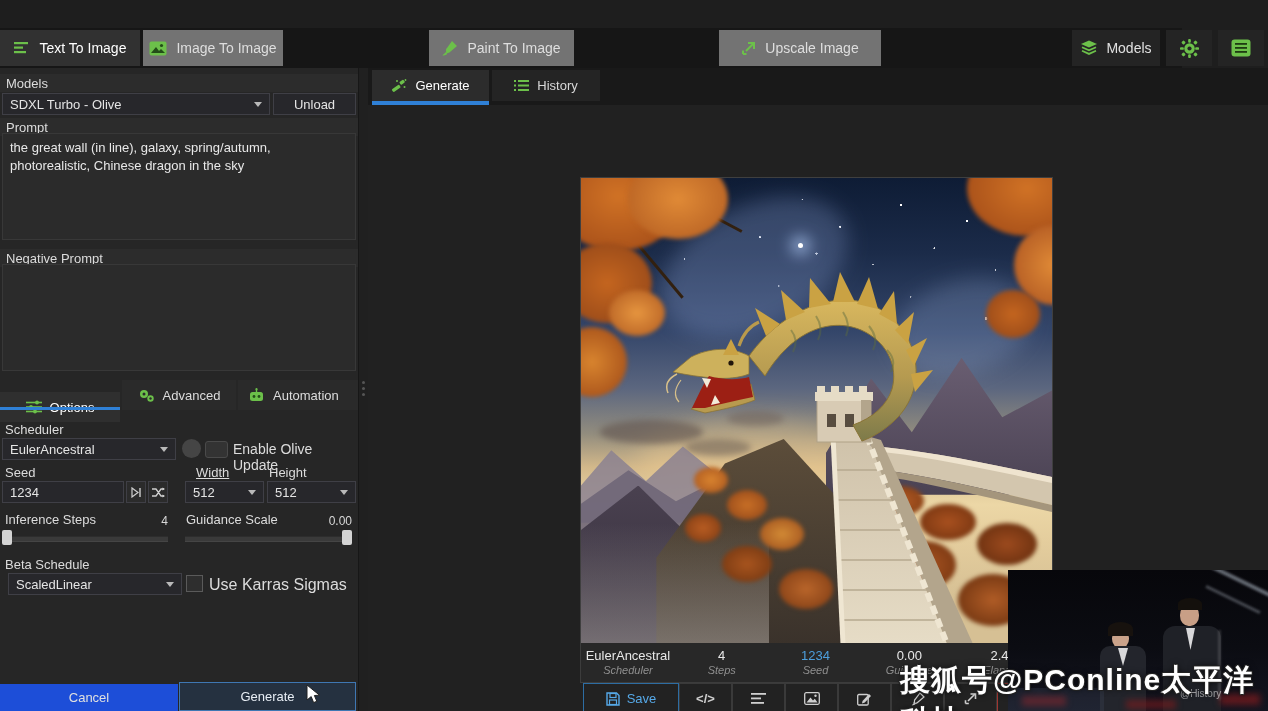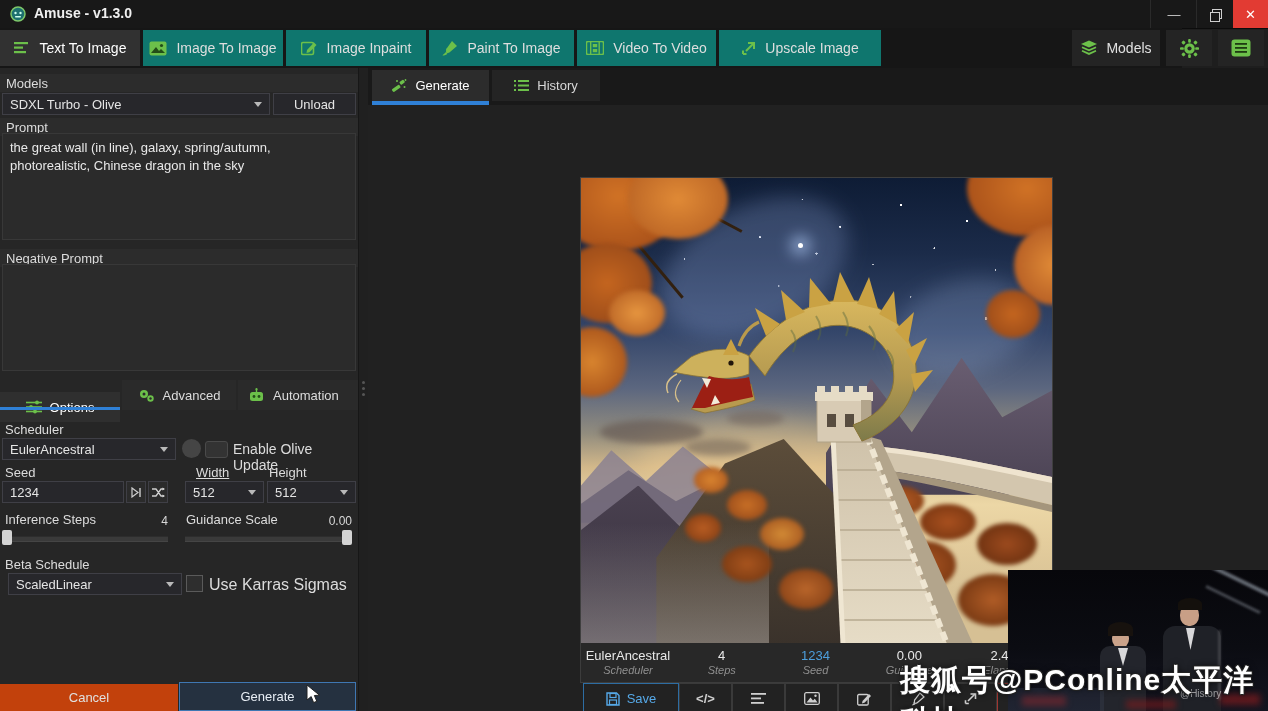--- a/index.html
+++ b/index.html
@@ -5,21 +5,21 @@
   html,body{margin:0;padding:0;background:#000;}
   #app{position:relative;width:1268px;height:711px;background:#1e1e1e;overflow:hidden;
        font-family:"Liberation Sans",sans-serif;color:#e0e0e0;}
   .abs{position:absolute;}
   
   #titlebar{left:0;top:0;width:1268px;height:28px;background:#181818;border-bottom:1px solid #0c0c0c;}
   .title-text{font-size:14px;font-weight:bold;color:#f0f0f0;}
   .winbtn{height:28px;display:flex;align-items:center;justify-content:center;color:#cfcfcf;font-size:13px;}
   
   #toolbar{left:0;top:28px;width:1152px;height:40px;background:#161616;padding-left:30px;}
-  .ttab{position:absolute;top:2px;height:36px;background:#0f766e;display:flex;align-items:center;
+  .ttab{position:absolute;top:2px;height:36px;background:#737373;display:flex;align-items:center;
         gap:9px;justify-content:center;font-size:14px;color:#dedede;cursor:default;}
   .ttab.active{background:#313131;color:#fff;}
   .tunderline{position:absolute;left:0;top:64px;height:4px;background:#2f80d6;}
   .rbtn{position:absolute;top:2px;height:36px;background:#242424;display:flex;align-items:center;justify-content:center;gap:8px;font-size:14px;}
   
   #sidebar{left:0;top:68px;width:358px;height:643px;background:#262626;}
   .lbl{font-size:13px;color:#dcdcdc;}
   .lblrow{position:absolute;left:0;width:358px;height:18px;background:#2c2c2c;padding-left:6px;box-sizing:border-box;display:flex;align-items:center;}
   .sel{position:absolute;background:#27272b;border:1px solid #3f3f46;color:#e4e4e4;font-size:13px;
        display:flex;align-items:center;justify-content:space-between;padding:0 7px;box-sizing:border-box;height:22px;}
@@ -77,83 +77,45 @@
   #watermark{left:900px;top:660px;z-index:50;font-size:30px;font-weight:bold;color:#fff;letter-spacing:1px;
              text-shadow:-1px -1px 0 #222,1px -1px 0 #222,-1px 1px 0 #222,1px 1px 0 #222,0 0 6px rgba(0,0,0,.8);}
   .sil{position:absolute;}
   svg{display:block;}
 </style>
 </head>
 <body>
 
 <div id="app">
 
-  <div id="titlebar" class="abs">
-    <svg class="abs" style="left:10px;top:6px;" width="16" height="16" viewBox="0 0 16 16">
-      <circle cx="8" cy="8" r="7" fill="#1d6f6f" stroke="#7ec86a" stroke-width="1.5"></circle>
-      <circle cx="5.5" cy="7" r="1.2" fill="#cfe"></circle>
-        <circle cx="10.5" cy="7" r="1.2" fill="#cfe"></circle>
-      <rect x="5" y="10" width="6" height="1.5" rx="0.7" fill="#cfe"></rect>
-    </svg>
-    <span class="abs title-text" style="left:34px;top:5px;">Amuse - v1.3.0</span>
-    <div class="abs winbtn" style="left:1150px;top:0;width:46px;border-left:1px solid #2a2a2a;">
-      <span>—</span>
-    </div>
-    <div class="abs winbtn" style="left:1196px;top:0;width:37px;border-left:1px solid #2a2a2a;">
-      <span style="position:relative;width:11px;height:11px;display:inline-block;">
-        <span style="position:absolute;left:2px;top:0;width:8px;height:8px;border:1px solid #cfcfcf;"></span>
-        <span style="position:absolute;left:0;top:3px;width:8px;height:8px;border:1px solid #cfcfcf;background:#181818;"></span>
-      </span>
-    </div>
-    <div class="abs winbtn" style="left:1233px;top:0;width:35px;background:#e23b33;color:#fff;">
-      <span>✕</span>
-    </div>
-  </div>
 
   <div id="toolbar" class="abs">
     <div class="ttab active" style="left:0;width:140px;">
       <svg width="17" height="14" viewBox="0 0 17 14">
         <rect x="0" y="1" width="14" height="2.2" fill="#6cc04a"></rect>
           <rect x="0" y="5.5" width="9" height="2.2" fill="#6cc04a"></rect>
           <rect x="0" y="10" width="12" height="2.2" fill="#6cc04a"></rect>
       </svg>
       <span>Text To Image</span>
     </div>
     <div class="tunderline" style="left:0;width:140px;"></div>
     <div class="ttab" style="left:143px;width:140px;">
       <svg width="18" height="15" viewBox="0 0 18 15">
         <rect x="0.5" y="0.5" width="17" height="14" rx="2" fill="#6cc04a"></rect>
         <path d="M2 12 L7 6 L10 10 L12 8 L16 12 Z" fill="#234d18"></path>
           <circle cx="12.5" cy="4.5" r="1.6" fill="#234d18"></circle>
       </svg>
       <span>Image To Image</span>
     </div>
-    <div class="ttab" style="left:286px;width:140px;">
-      <svg width="17" height="16" viewBox="0 0 17 16">
-        <rect x="0.5" y="2.5" width="12" height="12" rx="1.5" fill="none" stroke="#6cc04a" stroke-width="1.6"></rect>
-        <path d="M6 10 L13 2.5 L15.5 5 L8.5 12.3 L5.5 13 Z" fill="#6cc04a"></path>
-      </svg>
-      <span>Image Inpaint</span>
-    </div>
     <div class="ttab" style="left:429px;width:145px;">
       <svg width="16" height="16" viewBox="0 0 16 16">
         <path d="M10 1 L15 6 L8 12 C6.5 13.5 4 13 3.5 12.5 C5 11 3 9.5 5 8 Z" fill="#6cc04a"></path>
         <path d="M3.5 12.5 C2 14 1 14.5 0.5 15.5 C2.5 15.5 4.5 15 5.5 13.5 Z" fill="#6cc04a"></path>
       </svg>
       <span>Paint To Image</span>
-    </div>
-    <div class="ttab" style="left:577px;width:139px;">
-      <svg width="18" height="14" viewBox="0 0 18 14">
-        <rect x="0.5" y="0.5" width="17" height="13" rx="1.5" fill="none" stroke="#6cc04a" stroke-width="1.5"></rect>
-        <rect x="4" y="0.5" width="1.4" height="13" fill="#6cc04a"></rect>
-          <rect x="12.5" y="0.5" width="1.4" height="13" fill="#6cc04a"></rect>
-        <rect x="6.8" y="3" width="4.4" height="3.2" fill="#6cc04a"></rect>
-          <rect x="6.8" y="8" width="4.4" height="3.2" fill="#6cc04a"></rect>
-      </svg>
-      <span>Video To Video</span>
     </div>
     <div class="ttab" style="left:719px;width:162px;">
       <svg width="15" height="15" viewBox="0 0 15 15">
         <path d="M5 10 L12 3" stroke="#6cc04a" stroke-width="2"></path>
           <path d="M12 9 L12 2 L5 2" stroke="#6cc04a" stroke-width="0" fill="none"></path>
         <path d="M7 2 L13 2 L13 8" fill="none" stroke="#6cc04a" stroke-width="2"></path>
         <path d="M2 13 L5.5 13 M2 13 L2 9.5" stroke="#6cc04a" stroke-width="2"></path>
       </svg>
       <span>Upscale Image</span>
     </div>
@@ -292,21 +254,21 @@
     <div class="slider-handle" style="left:342px;top:462px;"></div>
 
     <span class="abs lbl" style="left:5px;top:489px;">Beta Schedule</span>
     <div class="sel" style="left:2px;top:505px;width:174px;margin-left:6px;">
       <span>ScaledLinear</span>
         <span class="chev"></span>
     </div>
     <div class="abs" style="left:186px;top:507px;width:15px;height:15px;background:#2e2e2e;border:1px solid #5a5a5a;"></div>
     <span class="abs lbl" style="left:209px;top:508px;font-size:16px;">Use Karras Sigmas</span>
 
-    <button class="abs" style="left:0;top:616px;width:178px;height:27px;background:#c2410c;border:none;color:#e0e0e0;font-size:13px;font-family:inherit;">
+    <button class="abs" style="left:0;top:616px;width:178px;height:27px;background:#1d4ed8;border:none;color:#e0e0e0;font-size:13px;font-family:inherit;">
       <span>Cancel</span>
     </button>
     <button class="abs" style="left:179px;top:614px;width:177px;height:29px;background:#253140;border:1px solid #3f77b3;color:#e8eef5;font-size:13px;font-family:inherit;">
       <span>Generate</span>
     </button>
   </div>
 
   <div class="abs" style="left:358px;top:68px;width:10px;height:643px;background:#202020;border-left:1px solid #171717;">
     <div style="position:absolute;left:3px;top:313px;width:3px;height:3px;border-radius:50%;background:#555;box-shadow:0 6px 0 #555,0 12px 0 #555;"></div>
   </div>

